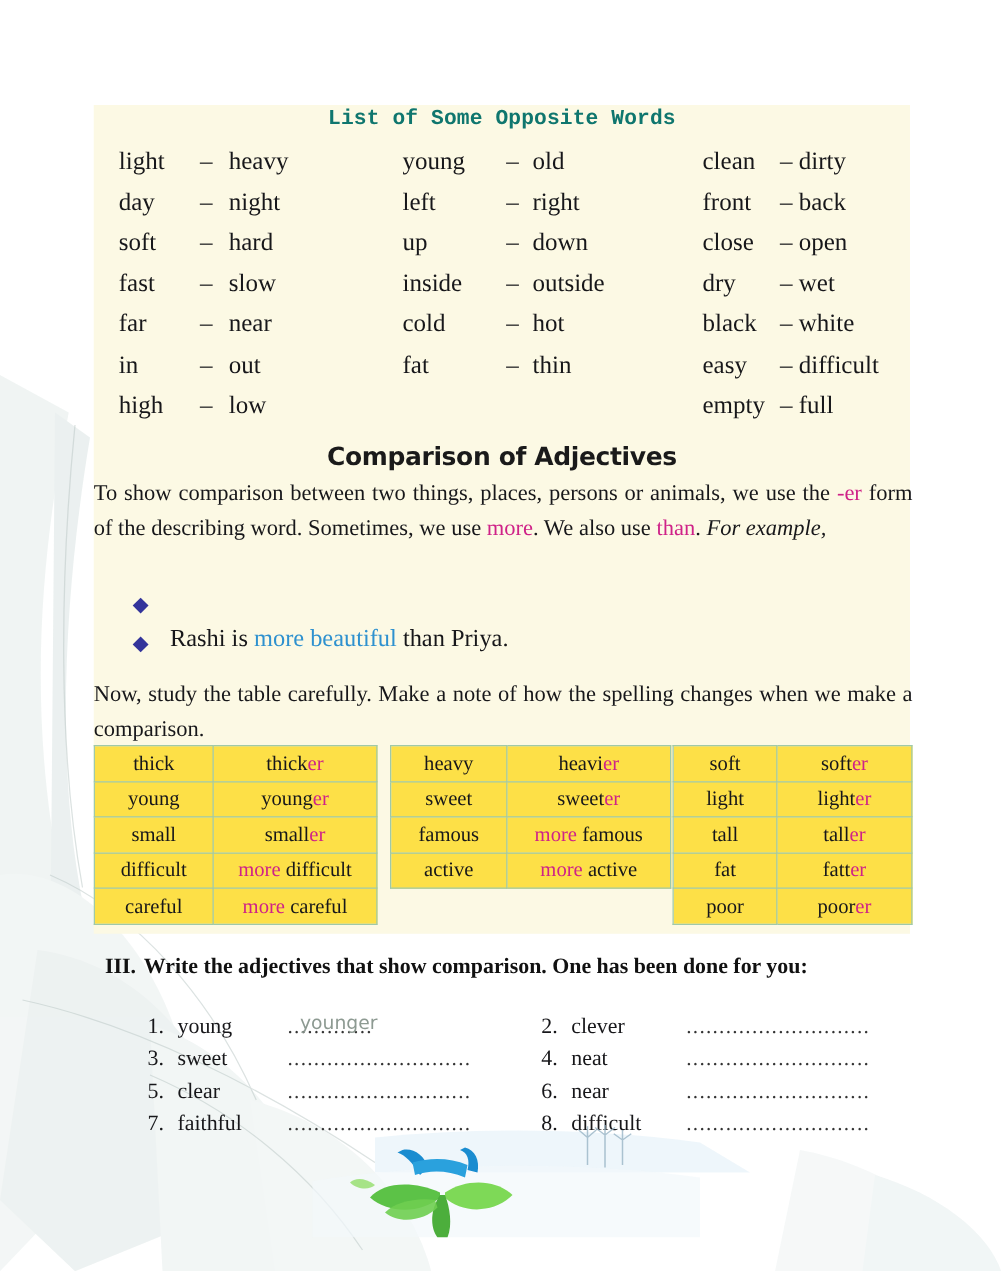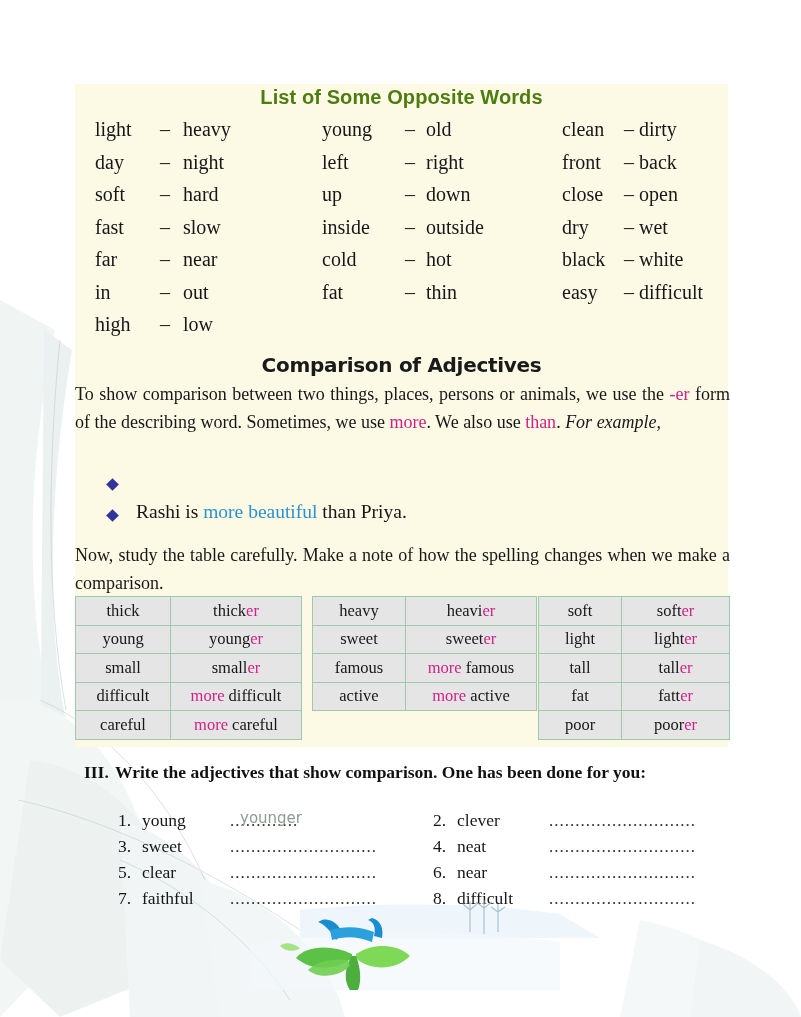--- a/index.html
+++ b/index.html
@@ -17,22 +17,22 @@
   
   .cream{
     position:absolute;left:75px;top:84px;width:653px;height:663px;
     background:#fcf9e4;z-index:1;
   }
   .content{position:absolute;left:0;top:0;width:801px;z-index:2;}
 
   
   .opp-title{
     position:absolute;left:75px;top:86px;width:653px;
-    text-align:center;color:#4d7c0f;font-weight:bold;
-    font-size:20px;font-family:Liberation Sans, sans-serif;
+    text-align:center;color:#0f766e;font-weight:bold;
+    font-size:17px;font-family:Liberation Mono, monospace;
     letter-spacing:.1px;
   }
   .comp-title{
     position:absolute;left:75px;top:353px;width:653px;
     text-align:center;color:#1a1a1a;font-weight:bold;
     font-size:20px;font-family:"DejaVu Sans",sans-serif;
     letter-spacing:-.3px;
   }
 
   
@@ -69,21 +69,21 @@
     transform:rotate(45deg);flex:0 0 auto;
   }
 
   
   .ctables{position:absolute;left:75px;top:596px;width:655px;}
   .ctab{position:absolute;top:0;border-collapse:collapse;font-size:16.5px;color:#17171a;}
   .ctab.t1{left:0;}
   .ctab.t2{left:237px;}
   .ctab.t3{left:463px;}
   .ctab td{
-    border:1px solid #9fc9a8;background:#e5e5e5;
+    border:1px solid #9fc9a8;background:#fde047;
     text-align:center;height:27.5px;padding:0 6px;white-space:nowrap;
   }
   .t1 td.a{width:82px;} .t1 td.b{width:118px;}
   .t2 td.a{width:80px;} .t2 td.b{width:118px;}
   .t3 td.a{width:74px;} .t3 td.b{width:100px;}
 
   
   .ex-head{
     position:absolute;left:84px;top:760px;width:650px;
     font-size:17.5px;font-weight:bold;color:#111;line-height:24px;
@@ -162,20 +162,21 @@
         <div class="opp-row"><span class="w1">fat</span><span class="dsh">–</span><span class="w2">thin</span></div>
       </div>
 
       <div class="opp-col c3">
         <div class="opp-row"><span class="w1">clean</span><span class="w2">– dirty</span></div>
         <div class="opp-row"><span class="w1">front</span><span class="w2">– back</span></div>
         <div class="opp-row"><span class="w1">close</span><span class="w2">– open</span></div>
         <div class="opp-row"><span class="w1">dry</span><span class="w2">– wet</span></div>
         <div class="opp-row"><span class="w1">black</span><span class="w2">– white</span></div>
         <div class="opp-row"><span class="w1">easy</span><span class="w2">– difficult</span></div>
+        <div class="opp-row"><span class="w1">empty</span><span class="w2">– full</span></div>
       </div>
     </div>
 
     <div class="comp-title">Comparison of Adjectives</div>
 
     <div class="para p1"><span>To show comparison between two things, places, persons or animals, we use the </span><span class="mag">-er</span><span> form of the describing word. Sometimes, we use </span><span class="mag">more</span><span>. We also use </span><span class="mag">than</span><span>. </span><span class="ital">For example,</span></div>
 
     <div class="bullets">
       <div class="bul">
         <span class="dia"></span>

